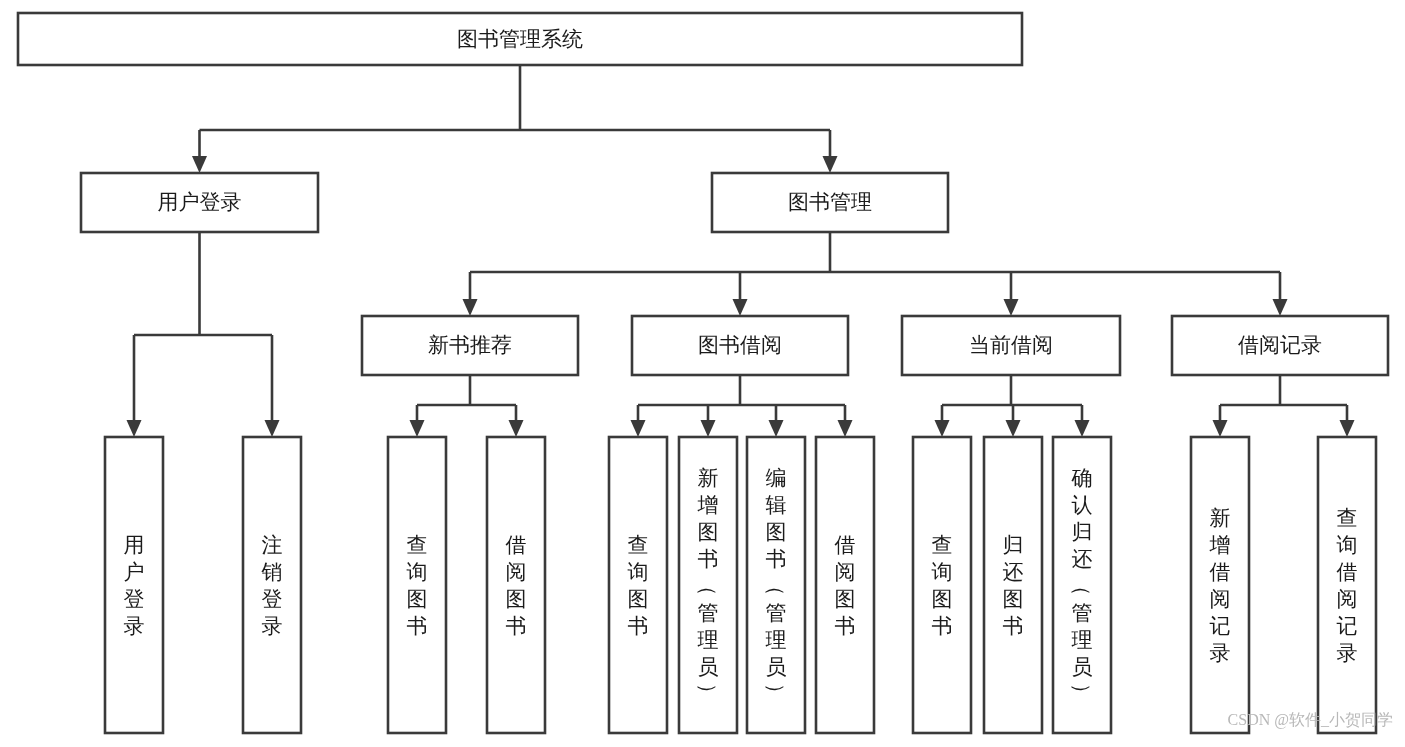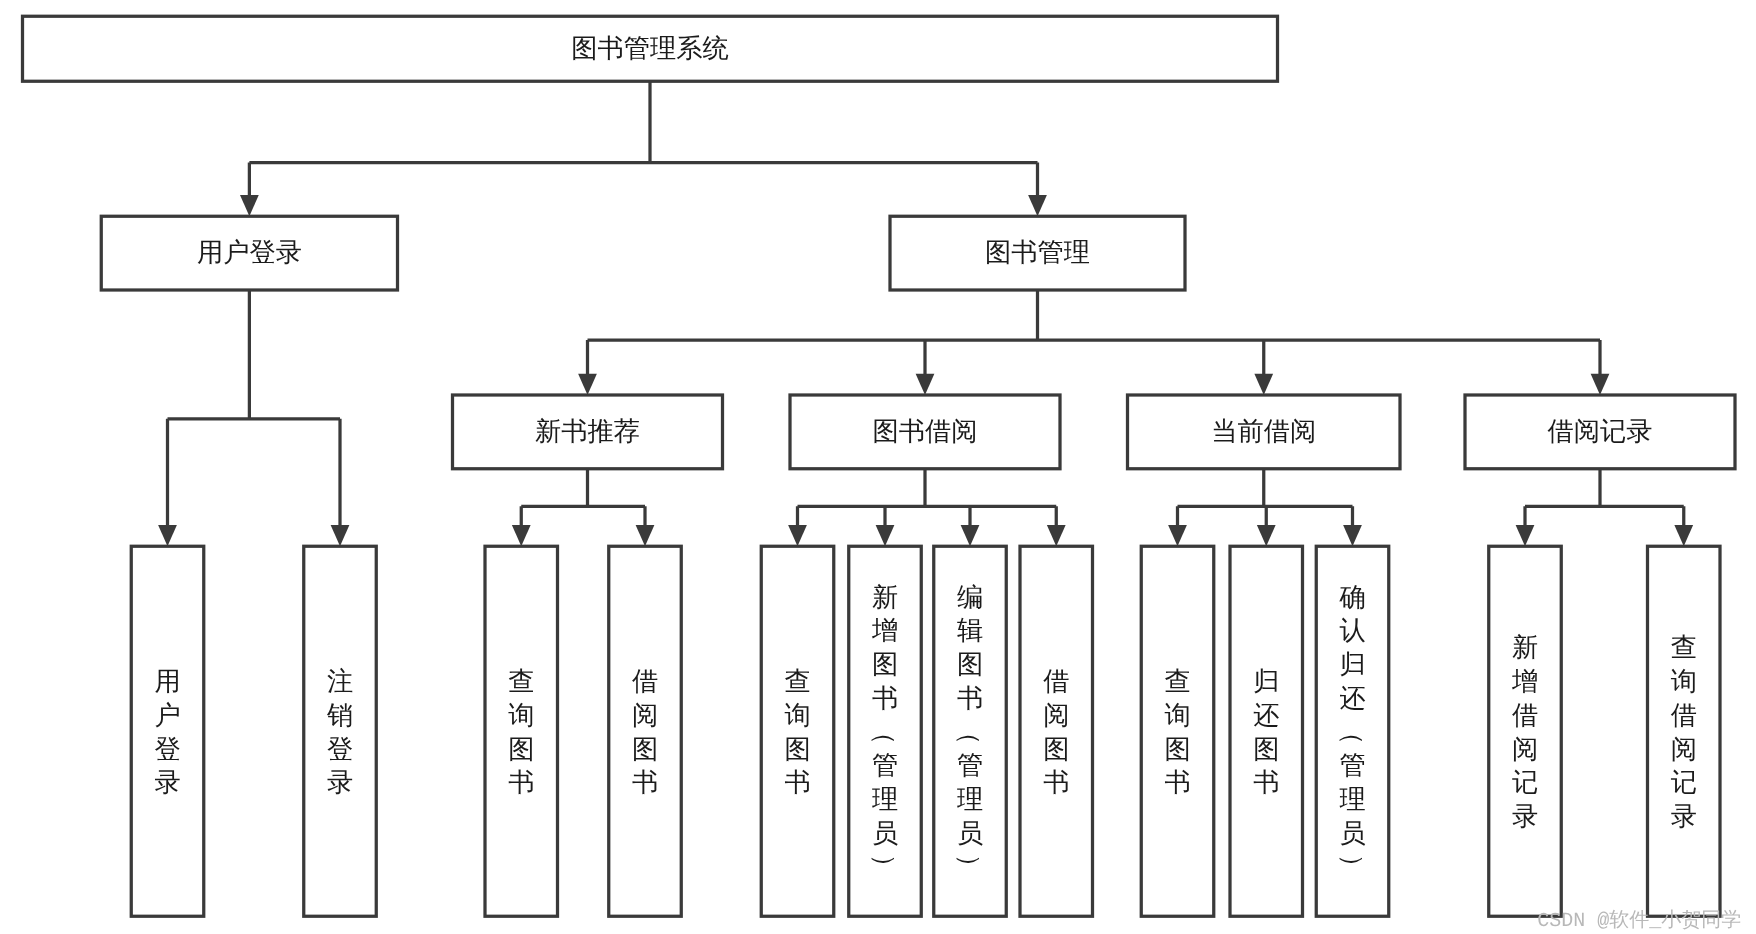--- a/index.html
+++ b/index.html
@@ -50,22 +50,22 @@
   }
   .node-label-v {
     font-family: "Liberation Sans", "DejaVu Sans", sans-serif;
     font-size: 21px;
     fill: #1b1b1b;
     text-anchor: middle;
   }
   .watermark {
     position: absolute;
     right: 12px;
-    bottom: 0;
-    font-family: Liberation Mono, monospace;
+    bottom: 16px;
+    font-family: Liberation Serif, serif;
     font-size: 16px;
     color: #b8b8b8;
     white-space: nowrap;
     user-select: none;
     text-align: center;
   }
 </style>
 </head>
 <body>
 

